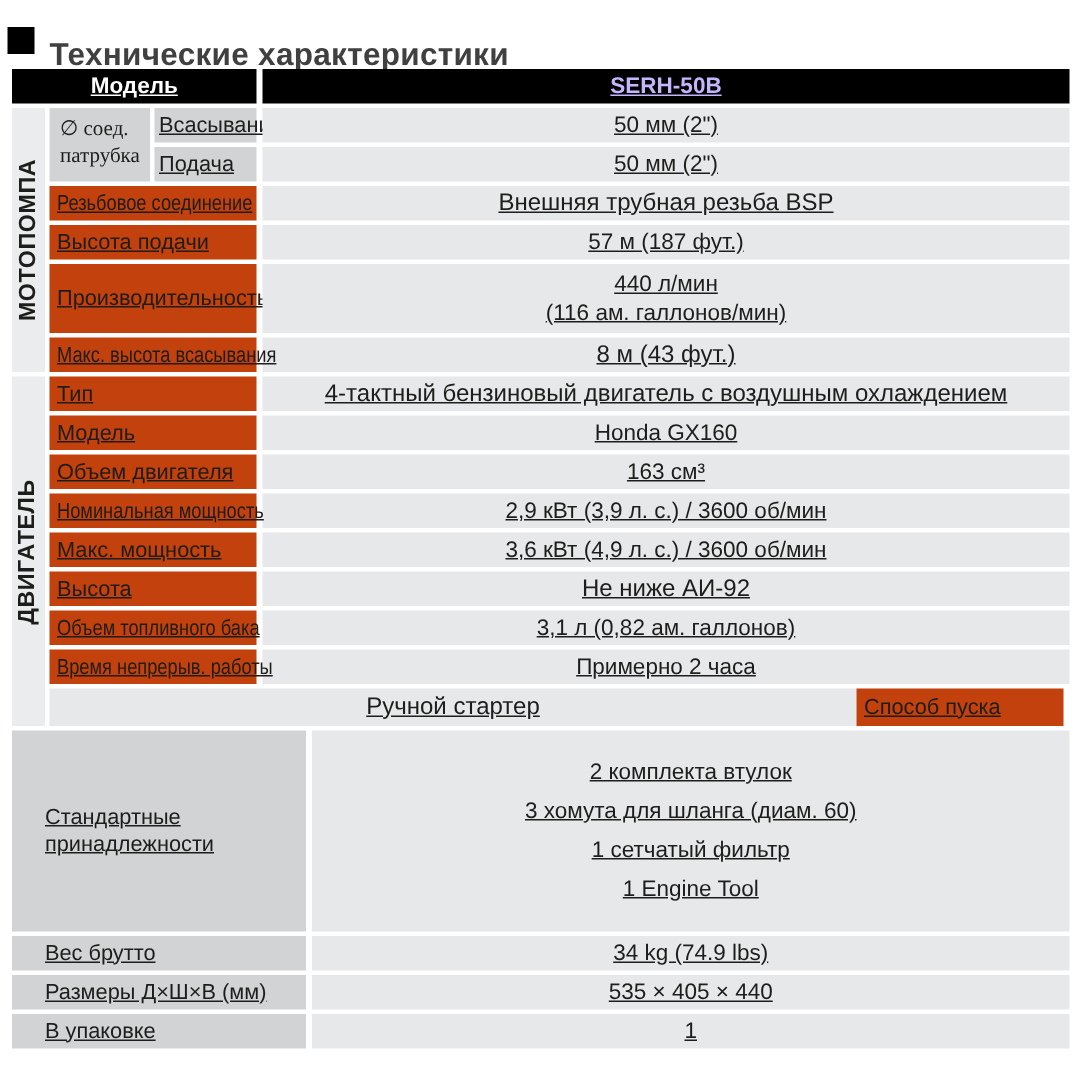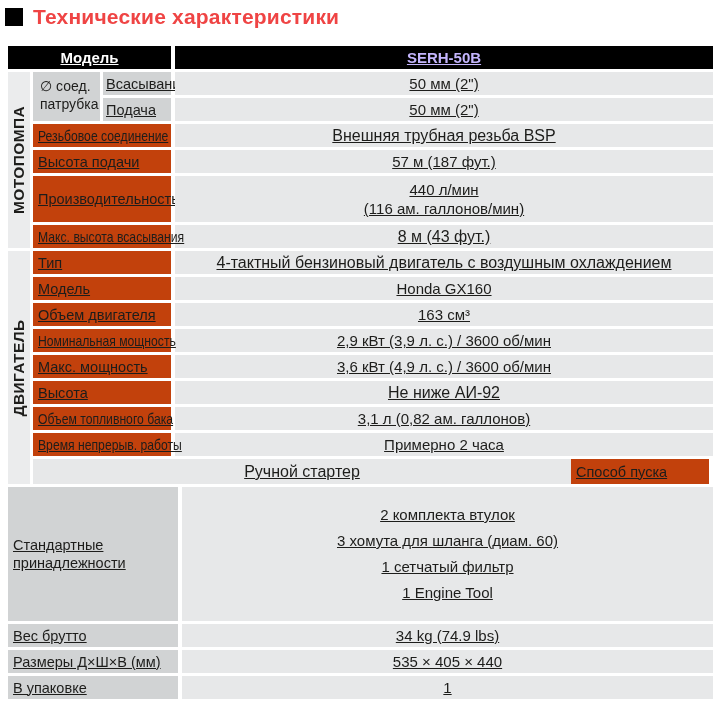--- a/index.html
+++ b/index.html
@@ -3,47 +3,47 @@
 <meta charset="utf-8">
 <style>
   html,body{margin:0;padding:0;}
   body{
     width:715px;height:710px;background:#ffffff;
     font-family:"Liberation Sans",sans-serif;color:#1d1d1b;
     position:relative;overflow:hidden;
   }
   .title-row{position:absolute;left:5px;top:5px;display:flex;align-items:center;}
   .title-sq{width:18px;height:18px;background:#000;flex:none;}
-  .title-txt{font-size:21px;font-weight:600;color:#ef4444;margin-left:10px;letter-spacing:.2px;}
+  .title-txt{font-size:21px;font-weight:600;color:#404040;margin-left:10px;letter-spacing:.2px;margin-top:20px;}
 
   .spec{position:absolute;left:8px;top:46px;width:705px;}
   .row{display:flex;margin-bottom:3px;}
   .h23{height:23px}.h25{height:25px}.h46{height:46px}.h134{height:134px}
 
   .cell{display:flex;align-items:center;box-sizing:border-box;text-decoration:underline;}
   .sp25{width:25px;flex:none;}
   .sp95{width:95px;flex:none;}
   .lbl{width:138px;flex:none;background:#c2410c;padding-left:5px;margin-right:4px;font-size:14.5px;}
-  .lblw{width:170px;flex:none;background:#d1d3d4;padding-left:5px;margin-right:4px;font-size:14.5px;}
+  .lblw{width:196px;flex:none;background:#d1d3d4;padding-left:22px;margin-right:4px;font-size:14.5px;}
   .sub{width:68px;flex:none;background:#d1d3d4;padding-left:3px;margin-right:4px;font-size:14.5px;}
   .val{flex:1;background:#e7e8e9;flex-direction:column;justify-content:center;text-align:center;font-size:15px;line-height:19px;}
   .lg{font-size:16px;}
   .cnd{transform:scaleX(0.84);transform-origin:0 50%;white-space:nowrap;display:inline-block;}
   .wrap2{line-height:18px;padding-right:4px;}
 
   .hcell-l{width:163px;flex:none;background:#000;color:#fff;font-weight:700;font-size:15px;justify-content:center;margin-right:4px;}
   .hcell-r{flex:1;background:#000;color:#c4b5fd;font-weight:700;font-size:15px;justify-content:center;}
 
   .vstrip{position:absolute;left:0;width:22px;background:#ebeced;display:flex;align-items:center;justify-content:center;}
   .vstrip span{transform:rotate(-90deg);white-space:nowrap;font-weight:600;font-size:15.5px;letter-spacing:.4px;color:#1d1d1b;}
   .strip-pump{top:26px;height:176px;}
   .strip-engine{top:205px;height:233px;}
 
   .portcell{position:absolute;left:25px;top:26px;width:67px;height:49px;background:#d1d3d4;
-    font-size:14px;line-height:17.5px;padding:6px 0 0 7px;box-sizing:border-box;}
+    font-size:14px;line-height:17.5px;padding:6px 0 0 7px;box-sizing:border-box;font-family:Liberation Serif, serif;}
 
   .acc-lines{line-height:26px;}
 </style>
 </head>
 <body>
 
 <div class="title-row">
   <div class="title-sq"></div>
   <div class="title-txt">Технические характеристики</div>
 </div>

